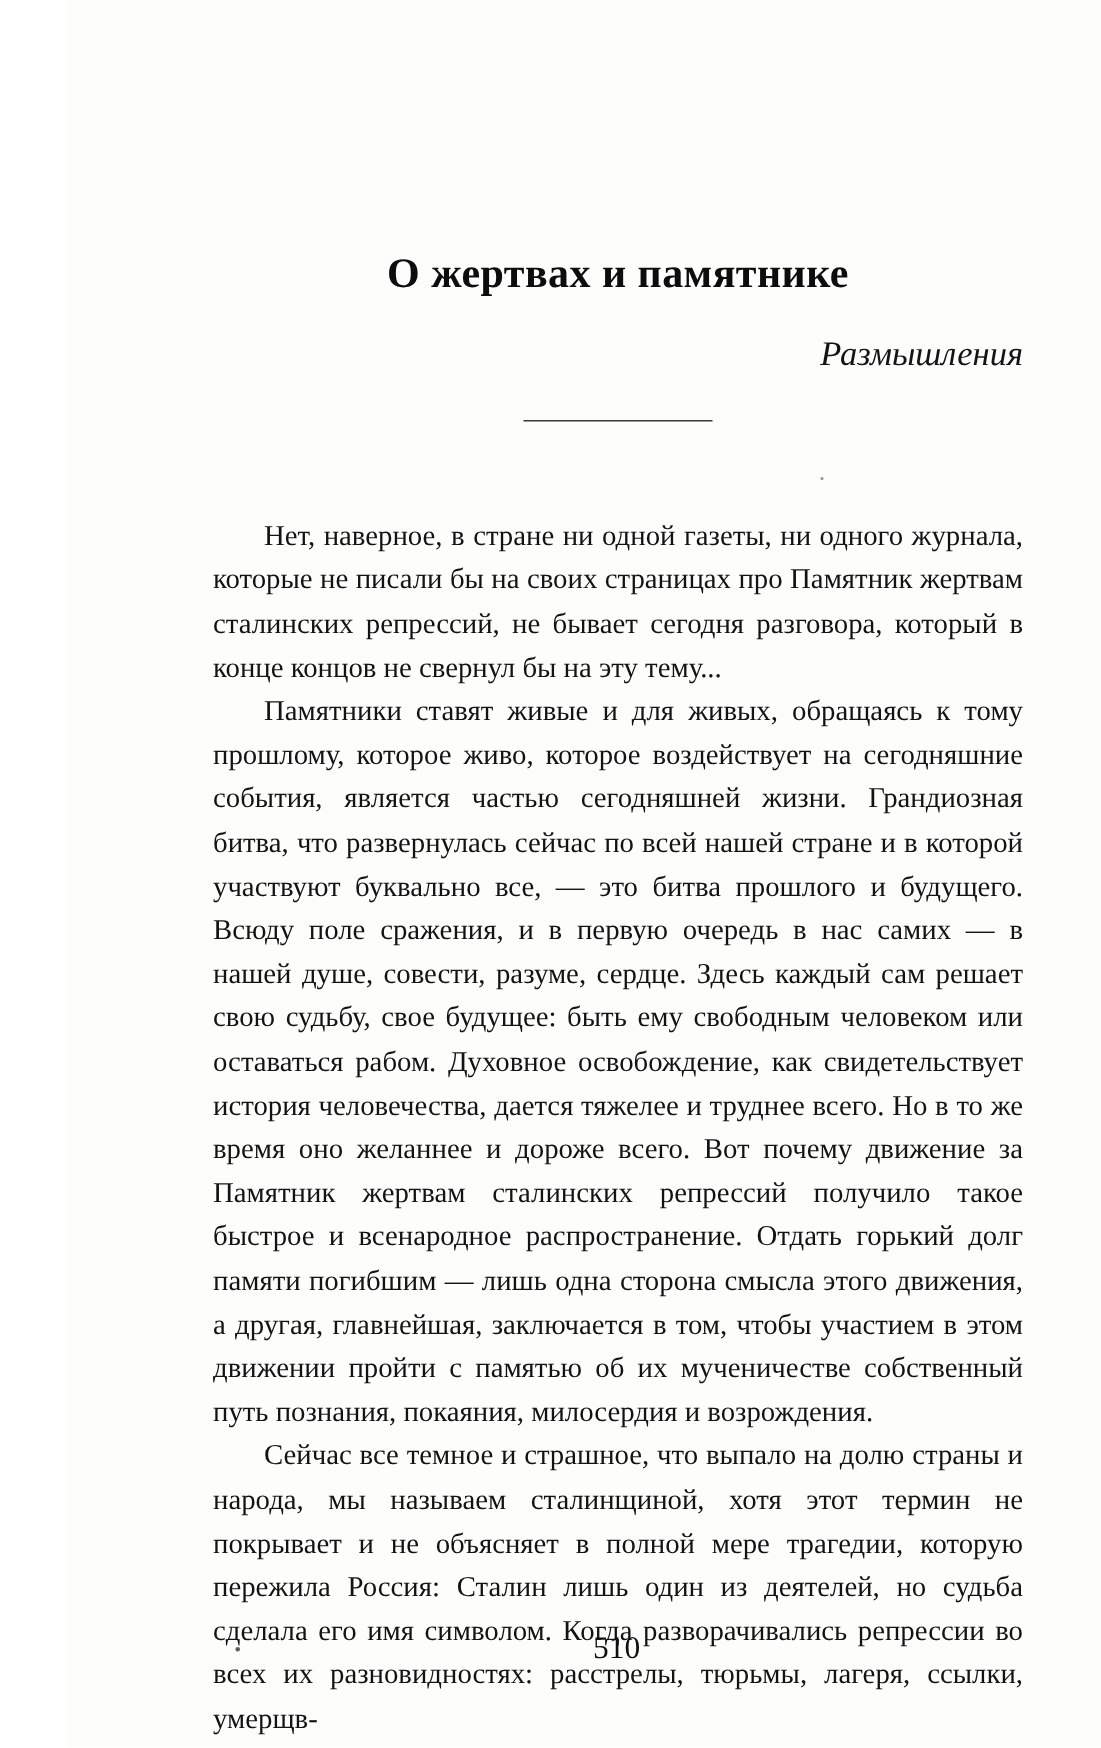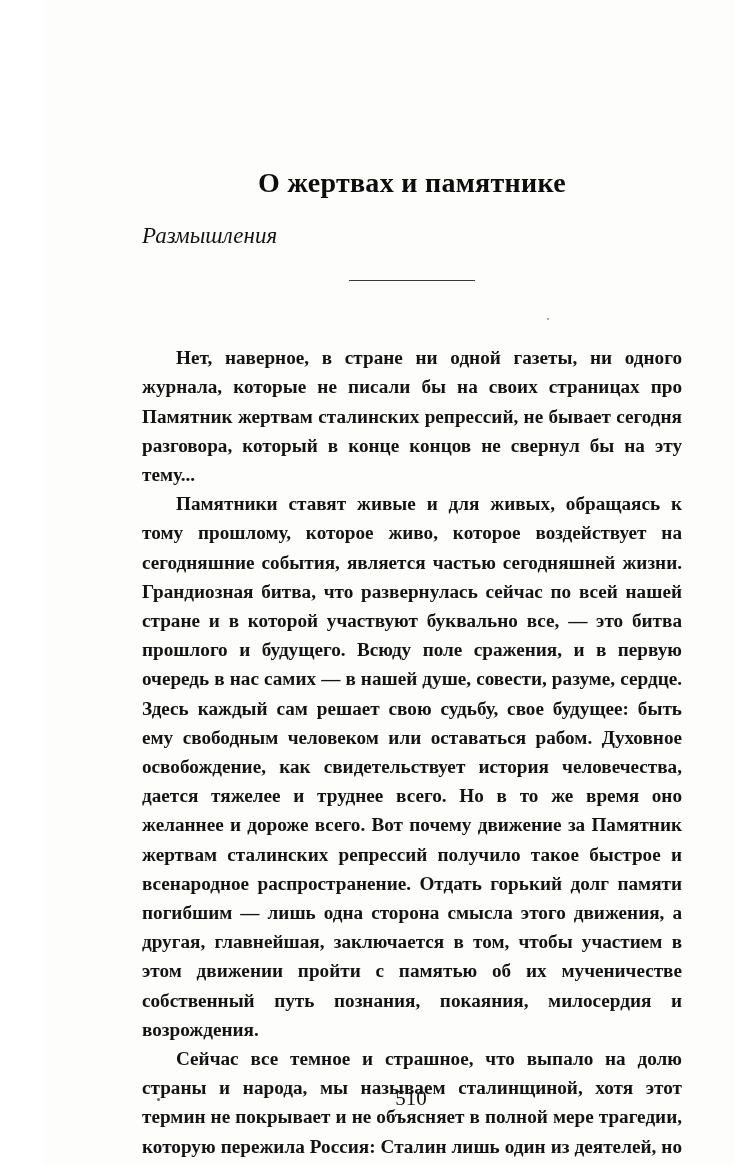--- a/index.html
+++ b/index.html
@@ -32,21 +32,21 @@
     margin-top: 168px;
     text-align: center;
     font-weight: bold;
     font-size: 28px;
     letter-spacing: 0.3px;
     line-height: 1.1;
     color: #0d0d0d;
   }
   .subtitle {
     margin-top: 20px;
-    text-align: left;
+    text-align: right;
     font-style: italic;
     font-size: 23px;
     line-height: 1.45;
     color: #141414;
   }
   .subtitle .line2 {
     display: block;
     margin-top: 4px;
   }
   .rule {
@@ -60,21 +60,20 @@
     font-size: 19.2px;
     line-height: 29.2px;
     text-align: justify;
     text-justify: inter-word;
     color: #131313;
     hyphens: manual;
   }
   .body-text p {
     margin: 0;
     text-indent: 34px;
-    font-weight: bold;
   }
   .folio {
     position: absolute;
     left: 0;
     right: 0;
     top: 1086px;
     text-align: center;
     font-size: 21px;
     color: #101010;
   }

